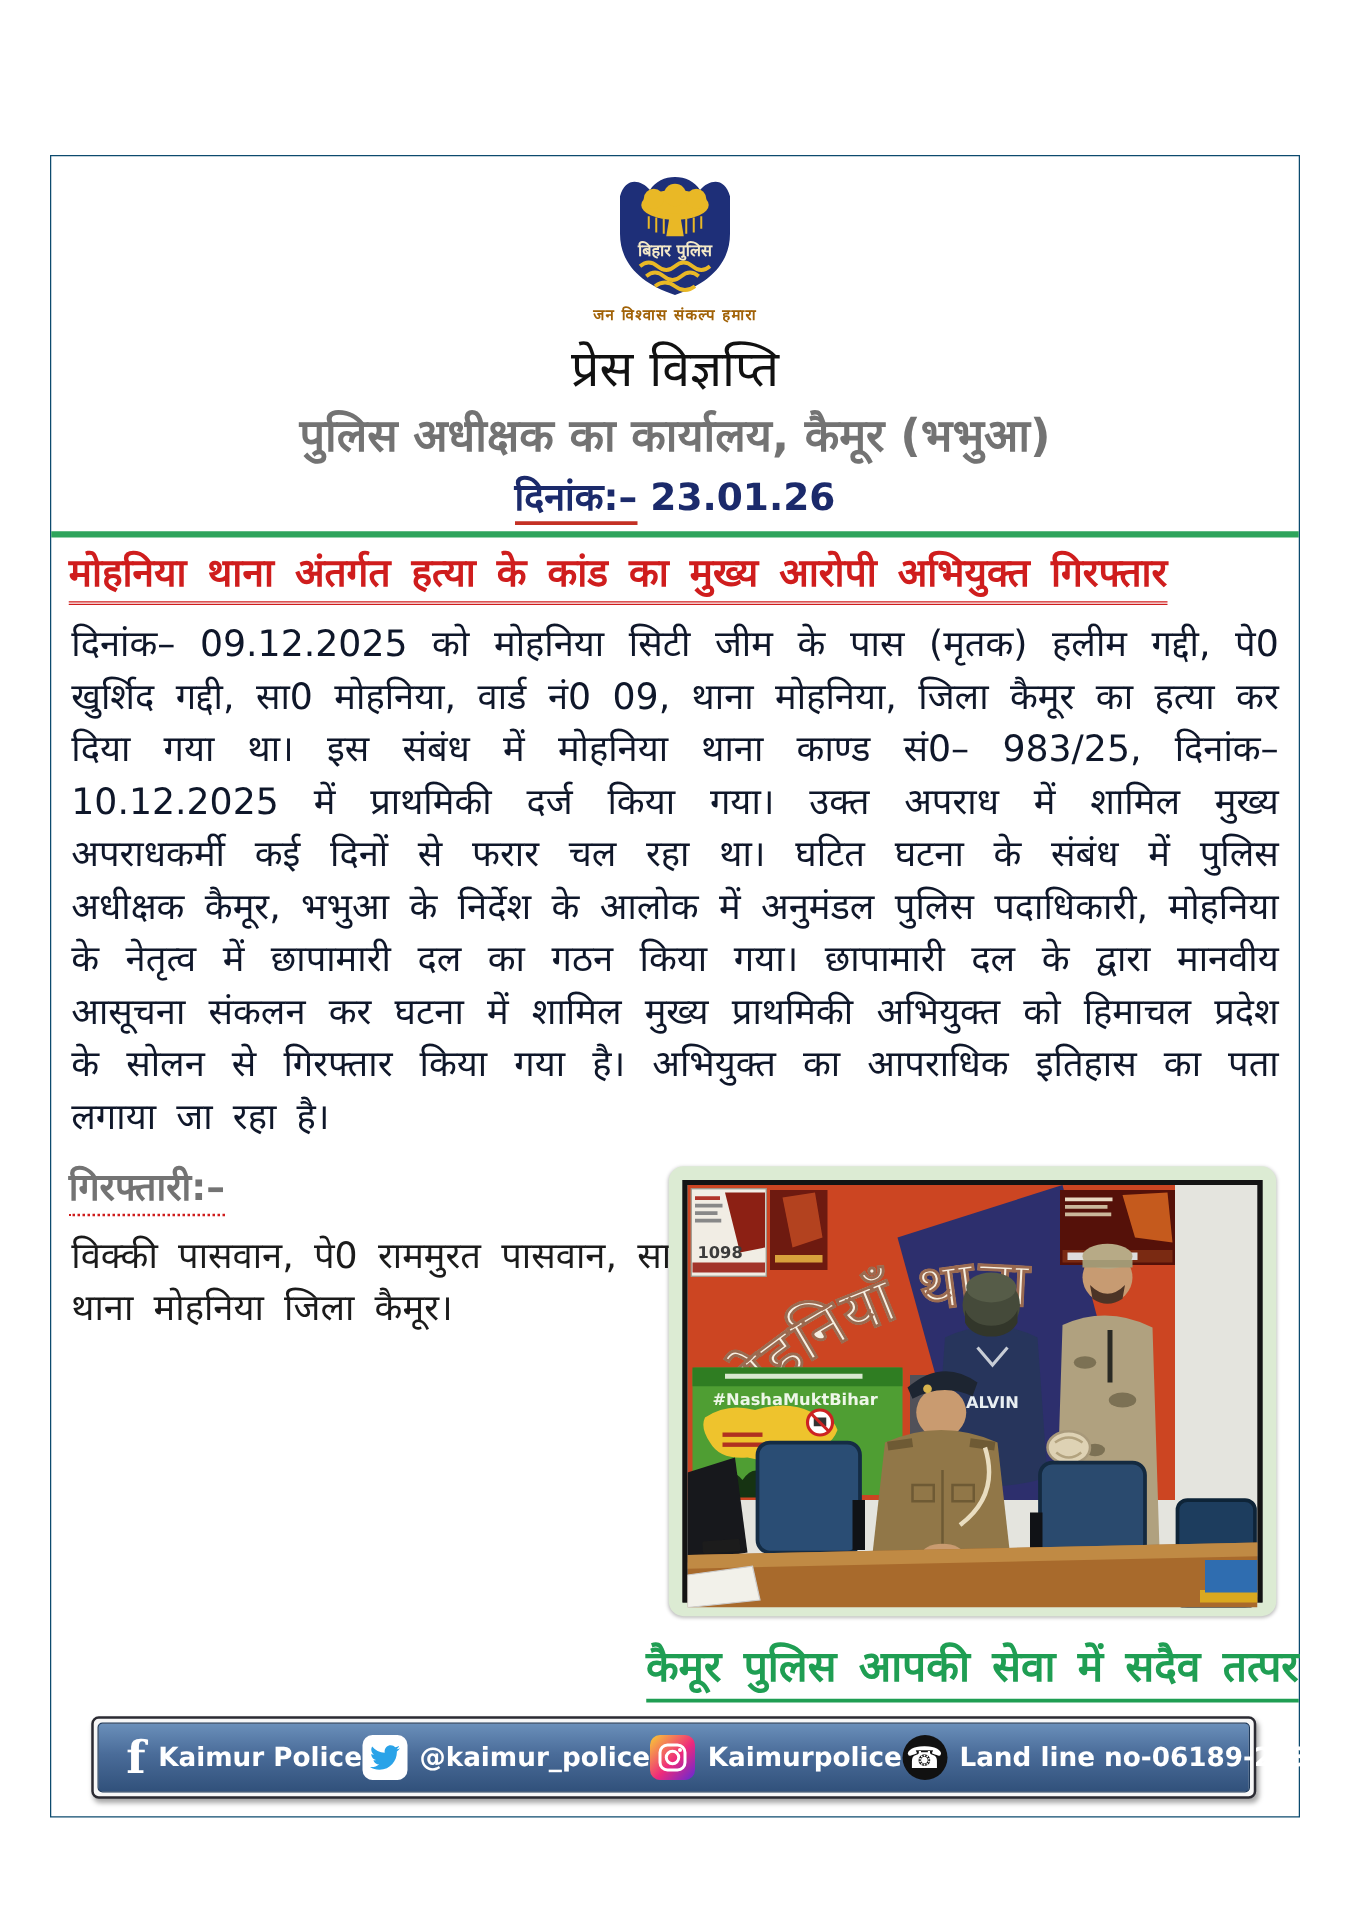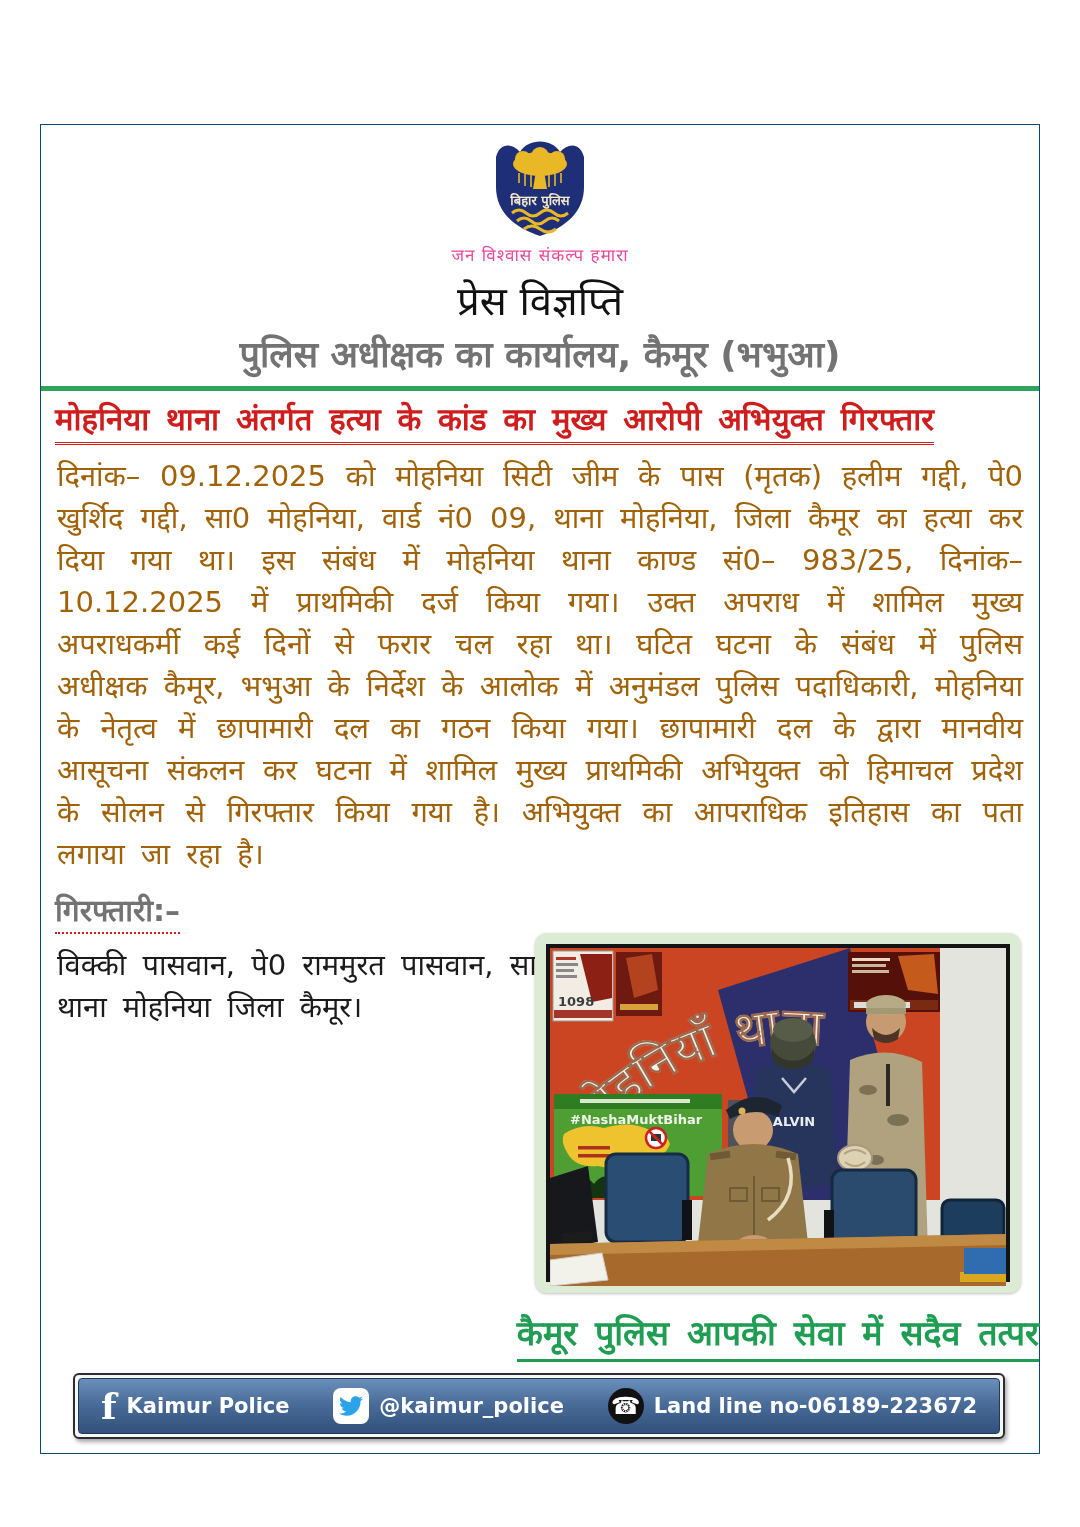--- a/index.html
+++ b/index.html
@@ -7,36 +7,36 @@
   .page { position:relative; width:1080px; height:1527px; background:#ffffff; overflow:hidden; }
 
   .frame {
     position:absolute; left:40px; top:124px; width:1000px; height:1330px;
     border:1px solid #0c4a6e; background:#ffffff;
   }
   .inner { position:relative; width:100%; height:100%; padding:0 14px; }
 
   .header { text-align:center; }
   .logo-svg { display:block; margin:14px auto 0; }
-  .logo-tagline { font-size:17px; font-weight:normal; color:#ec4899; letter-spacing:1px; margin-top:0px; }
+  .logo-tagline { font-size:12px; font-weight:bold; color:#a16207; letter-spacing:1px; margin-top:0px; }
   .press-title { font-size:40px; font-weight:normal; color:#111111; margin-top:6px; }
   .office-line { font-size:36px; font-weight:bold; color:#737373; margin-top:2px; }
   .date-line { font-size:30px; font-weight:bold; color:#1b2a6b; margin-top:4px; }
   .date-label { border-bottom:3px solid #c43024; padding-bottom:1px; }
 
   .green-divider { height:5px; background:#2ea45c; margin:8px -14px 0; }
 
   .headline-wrap { text-align:left; margin-top:6px; }
   .headline {
     display:inline-block; font-size:31px; font-weight:bold; color:#cf1d1d;
     border-bottom:3px double #cf1d1d; padding-bottom:3px; word-spacing:6px;
   }
 
   .body-text {
-    margin-top:10px; font-size:29px; line-height:42px; color:#a16207;
+    margin-top:10px; font-size:29px; line-height:42px; color:#0f172a;
     text-align:justify; word-spacing:7px; padding:0 2px;
   }
 
   .arrest-heading-wrap { margin-top:14px; }
   .arrest-heading {
     display:inline-block; font-size:30px; font-weight:bold; color:#737373;
     border-bottom:2px dotted #cf1d1d; padding-bottom:2px;
   }
   .arrest-text {
     margin-top:10px; font-size:29px; line-height:42px; color:#1b1b1b;
@@ -104,20 +104,24 @@
           <text x="61" y="66" text-anchor="middle" font-size="13" font-weight="bold" fill="#f3e9c8">बिहार पुलिस</text>
           <g fill="none" stroke="#e9b826" stroke-width="3">
             <path d="M33,74 q7,-6 14,0 t14,0 t14,0 t14,0"></path>
             <path d="M38,82 q7,-6 14,0 t14,0 t14,0"></path>
             <path d="M45,90 q8,-6 16,0 t16,0"></path>
           </g>
         </svg>
         <div class="logo-tagline">जन विश्वास संकल्प हमारा</div>
         <div class="press-title">प्रेस विज्ञप्ति</div>
         <div class="office-line">पुलिस अधीक्षक का कार्यालय, कैमूर (भभुआ)</div>
+        <div class="date-line">
+          <span class="date-label">दिनांक:–</span>
+          <span>23.01.26</span>
+        </div>
       </div>
 
       <div class="green-divider"></div>
 
       <div class="headline-wrap">
         <span class="headline">मोहनिया थाना अंतर्गत हत्या के कांड का मुख्य आरोपी अभियुक्त गिरफ्तार</span>
       </div>
 
       <div class="body-text">दिनांक– 09.12.2025 को मोहनिया सिटी जीम के पास (मृतक) हलीम गद्दी, पे0 खुर्शिद गद्दी, सा0 मोहनिया, वार्ड नं0 09, थाना मोहनिया, जिला कैमूर का हत्या कर दिया गया था। इस संबंध में मोहनिया थाना काण्ड सं0– 983/25, दिनांक– 10.12.2025 में प्राथमिकी दर्ज किया गया। उक्त अपराध में शामिल मुख्य अपराधकर्मी कई दिनों से फरार चल रहा था। घटित घटना के संबंध में पुलिस अधीक्षक कैमूर, भभुआ के निर्देश के आलोक में अनुमंडल पुलिस पदाधिकारी, मोहनिया के नेतृत्व में छापामारी दल का गठन किया गया। छापामारी दल के द्वारा मानवीय आसूचना संकलन कर घटना में शामिल मुख्य प्राथमिकी अभियुक्त को हिमाचल प्रदेश के सोलन से गिरफ्तार किया गया है। अभियुक्त का आपराधिक इतिहास का पता लगाया जा रहा है।</div>
 
@@ -255,20 +259,30 @@
           </div>
           <div class="footer-item">
             <span class="icon-box tw-box">
               <svg width="26" height="26" viewBox="0 0 26 26">
                 <path d="M25,5.5 c-0.9,0.4 -1.8,0.7 -2.8,0.8 c1,-0.6 1.8,-1.6 2.1,-2.7 c-0.9,0.6 -2,1 -3.1,1.2 C20.3,3.8 19,3.2 17.6,3.2 c-2.7,0 -4.9,2.2 -4.9,4.9 c0,0.4 0,0.8 0.1,1.1 C8.7,9 5.1,7.1 2.7,4.1 C2.3,4.8 2,5.7 2,6.6 c0,1.7 0.9,3.2 2.2,4.1 c-0.8,0 -1.6,-0.2 -2.2,-0.6 l0,0.1 c0,2.4 1.7,4.4 3.9,4.8 c-0.4,0.1 -0.8,0.2 -1.3,0.2 c-0.3,0 -0.6,0 -0.9,-0.1 c0.6,2 2.4,3.4 4.6,3.4 c-1.7,1.3 -3.8,2.1 -6.1,2.1 c-0.4,0 -0.8,0 -1.2,-0.1 c2.2,1.4 4.8,2.2 7.5,2.2 c9,0 14,-7.5 14,-14 l0,-0.6 C23.5,7.4 24.3,6.5 25,5.5 Z" fill="#2aa3e8"></path>
               </svg>
             </span>
             <span>@kaimur_police</span>
           </div>
           <div class="footer-item">
+            <span class="icon-box ig-box">
+              <svg width="24" height="24" viewBox="0 0 24 24">
+                <rect x="2" y="2" width="20" height="20" rx="6" fill="none" stroke="#ffffff" stroke-width="2.4"></rect>
+                <circle cx="12" cy="12" r="5" fill="none" stroke="#ffffff" stroke-width="2.4"></circle>
+                <circle cx="18" cy="6" r="1.6" fill="#ffffff"></circle>
+              </svg>
+            </span>
+            <span>Kaimurpolice</span>
+          </div>
+          <div class="footer-item">
             <span class="icon-box ph-box">
               <span class="ph-glyph">☎</span>
             </span>
             <span>Land line no-06189-223672</span>
           </div>
         </div>
       </div>
 
     </div>
   </div>

